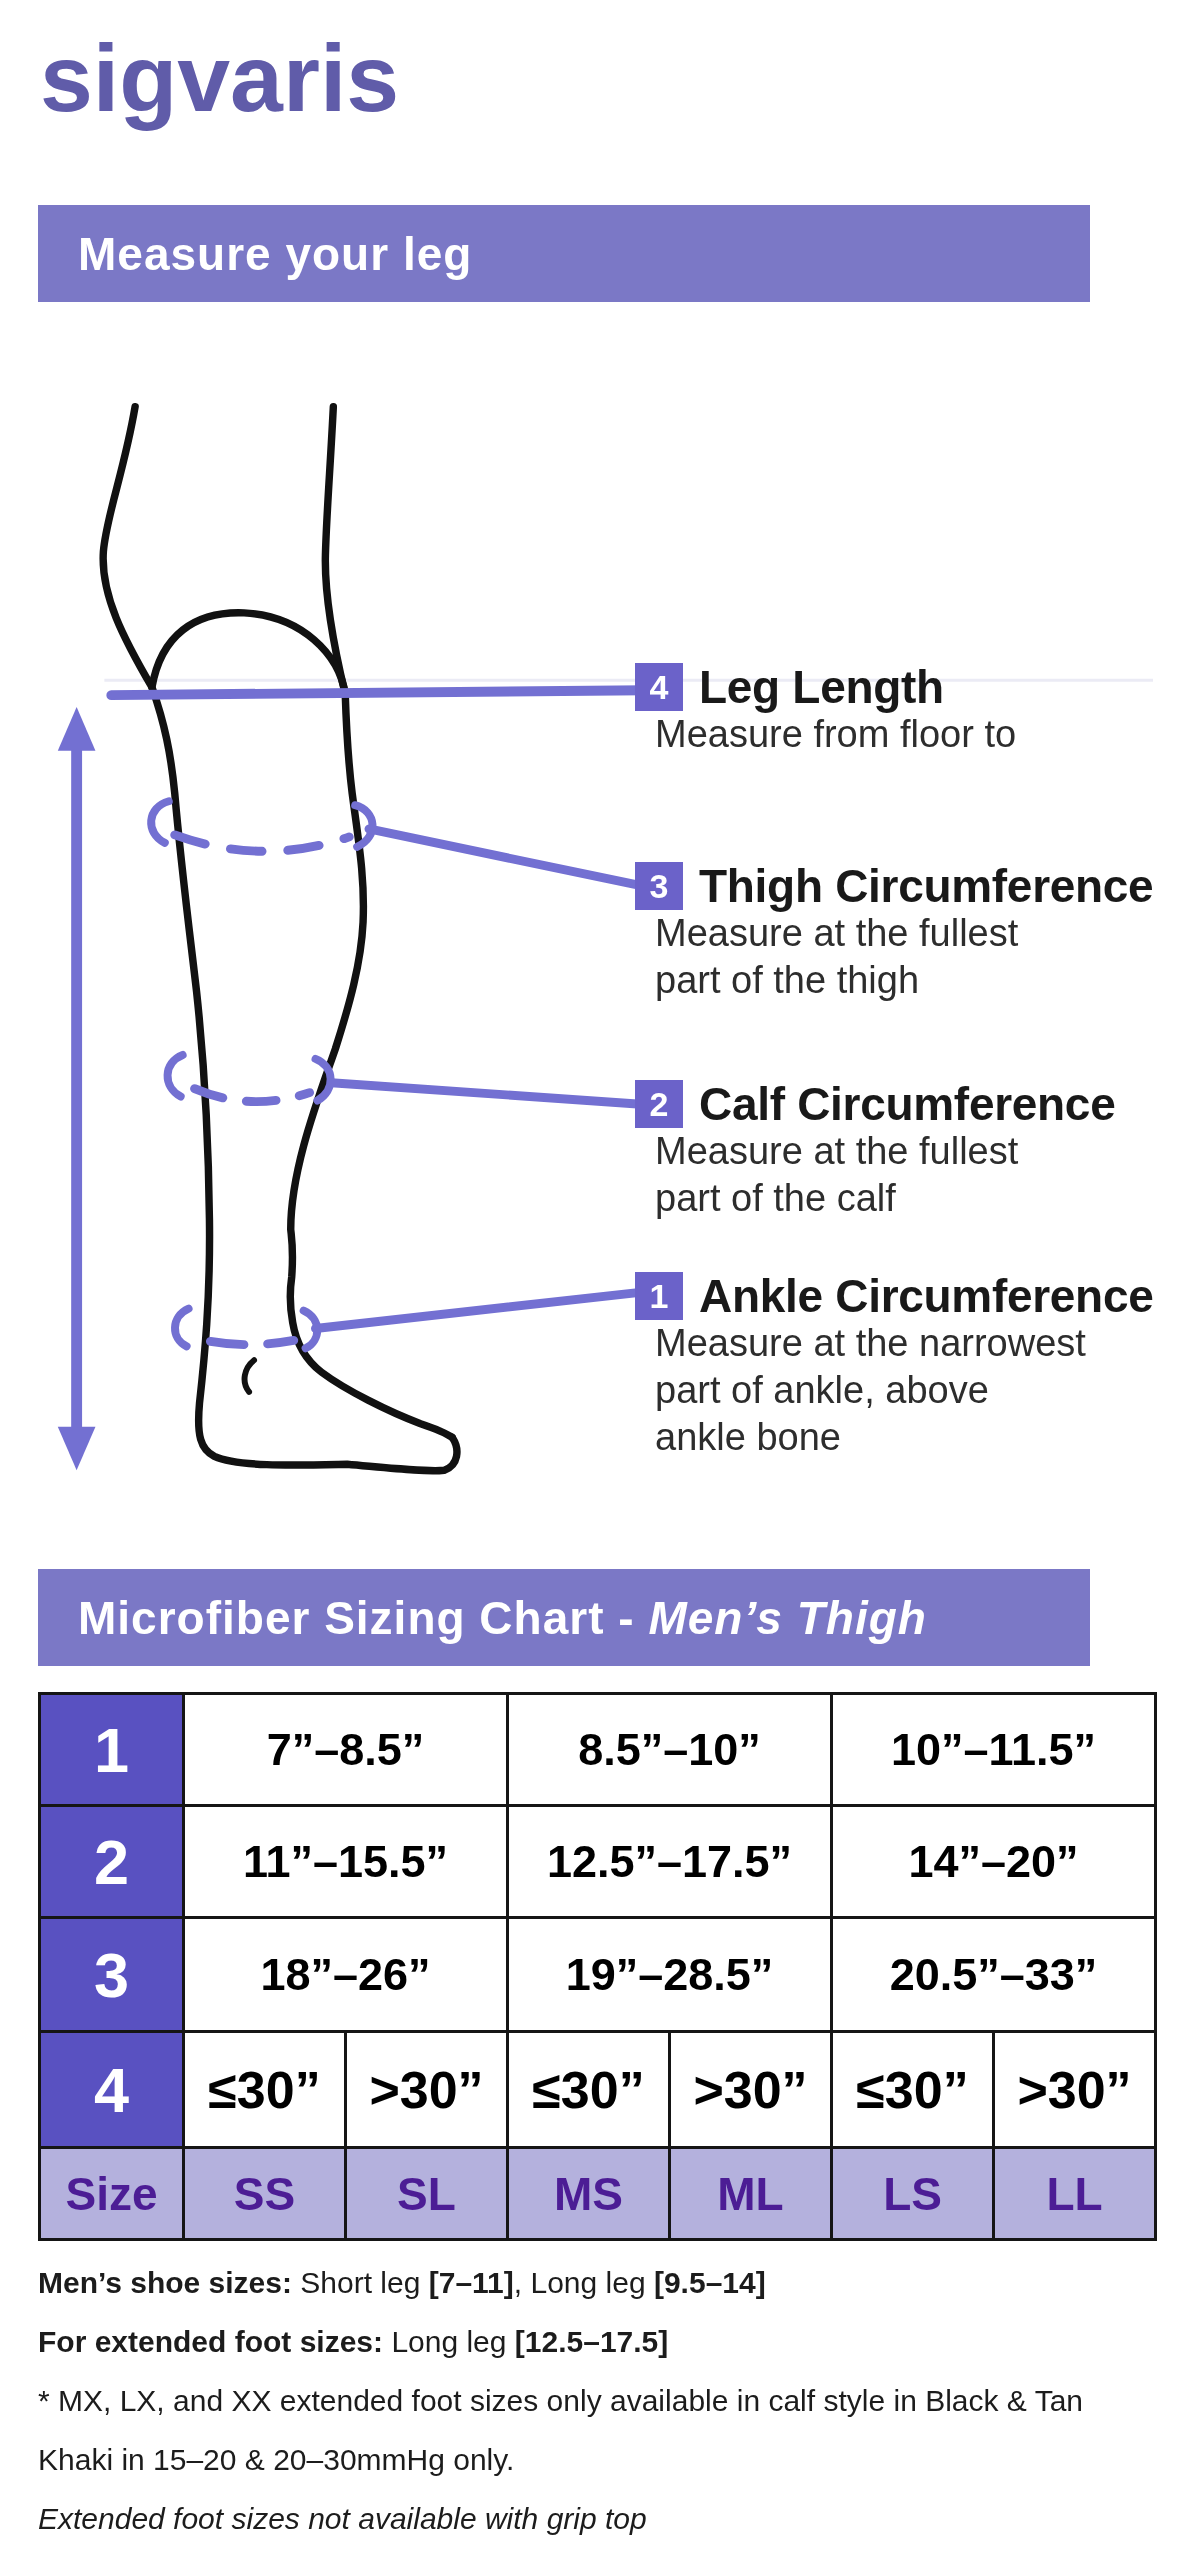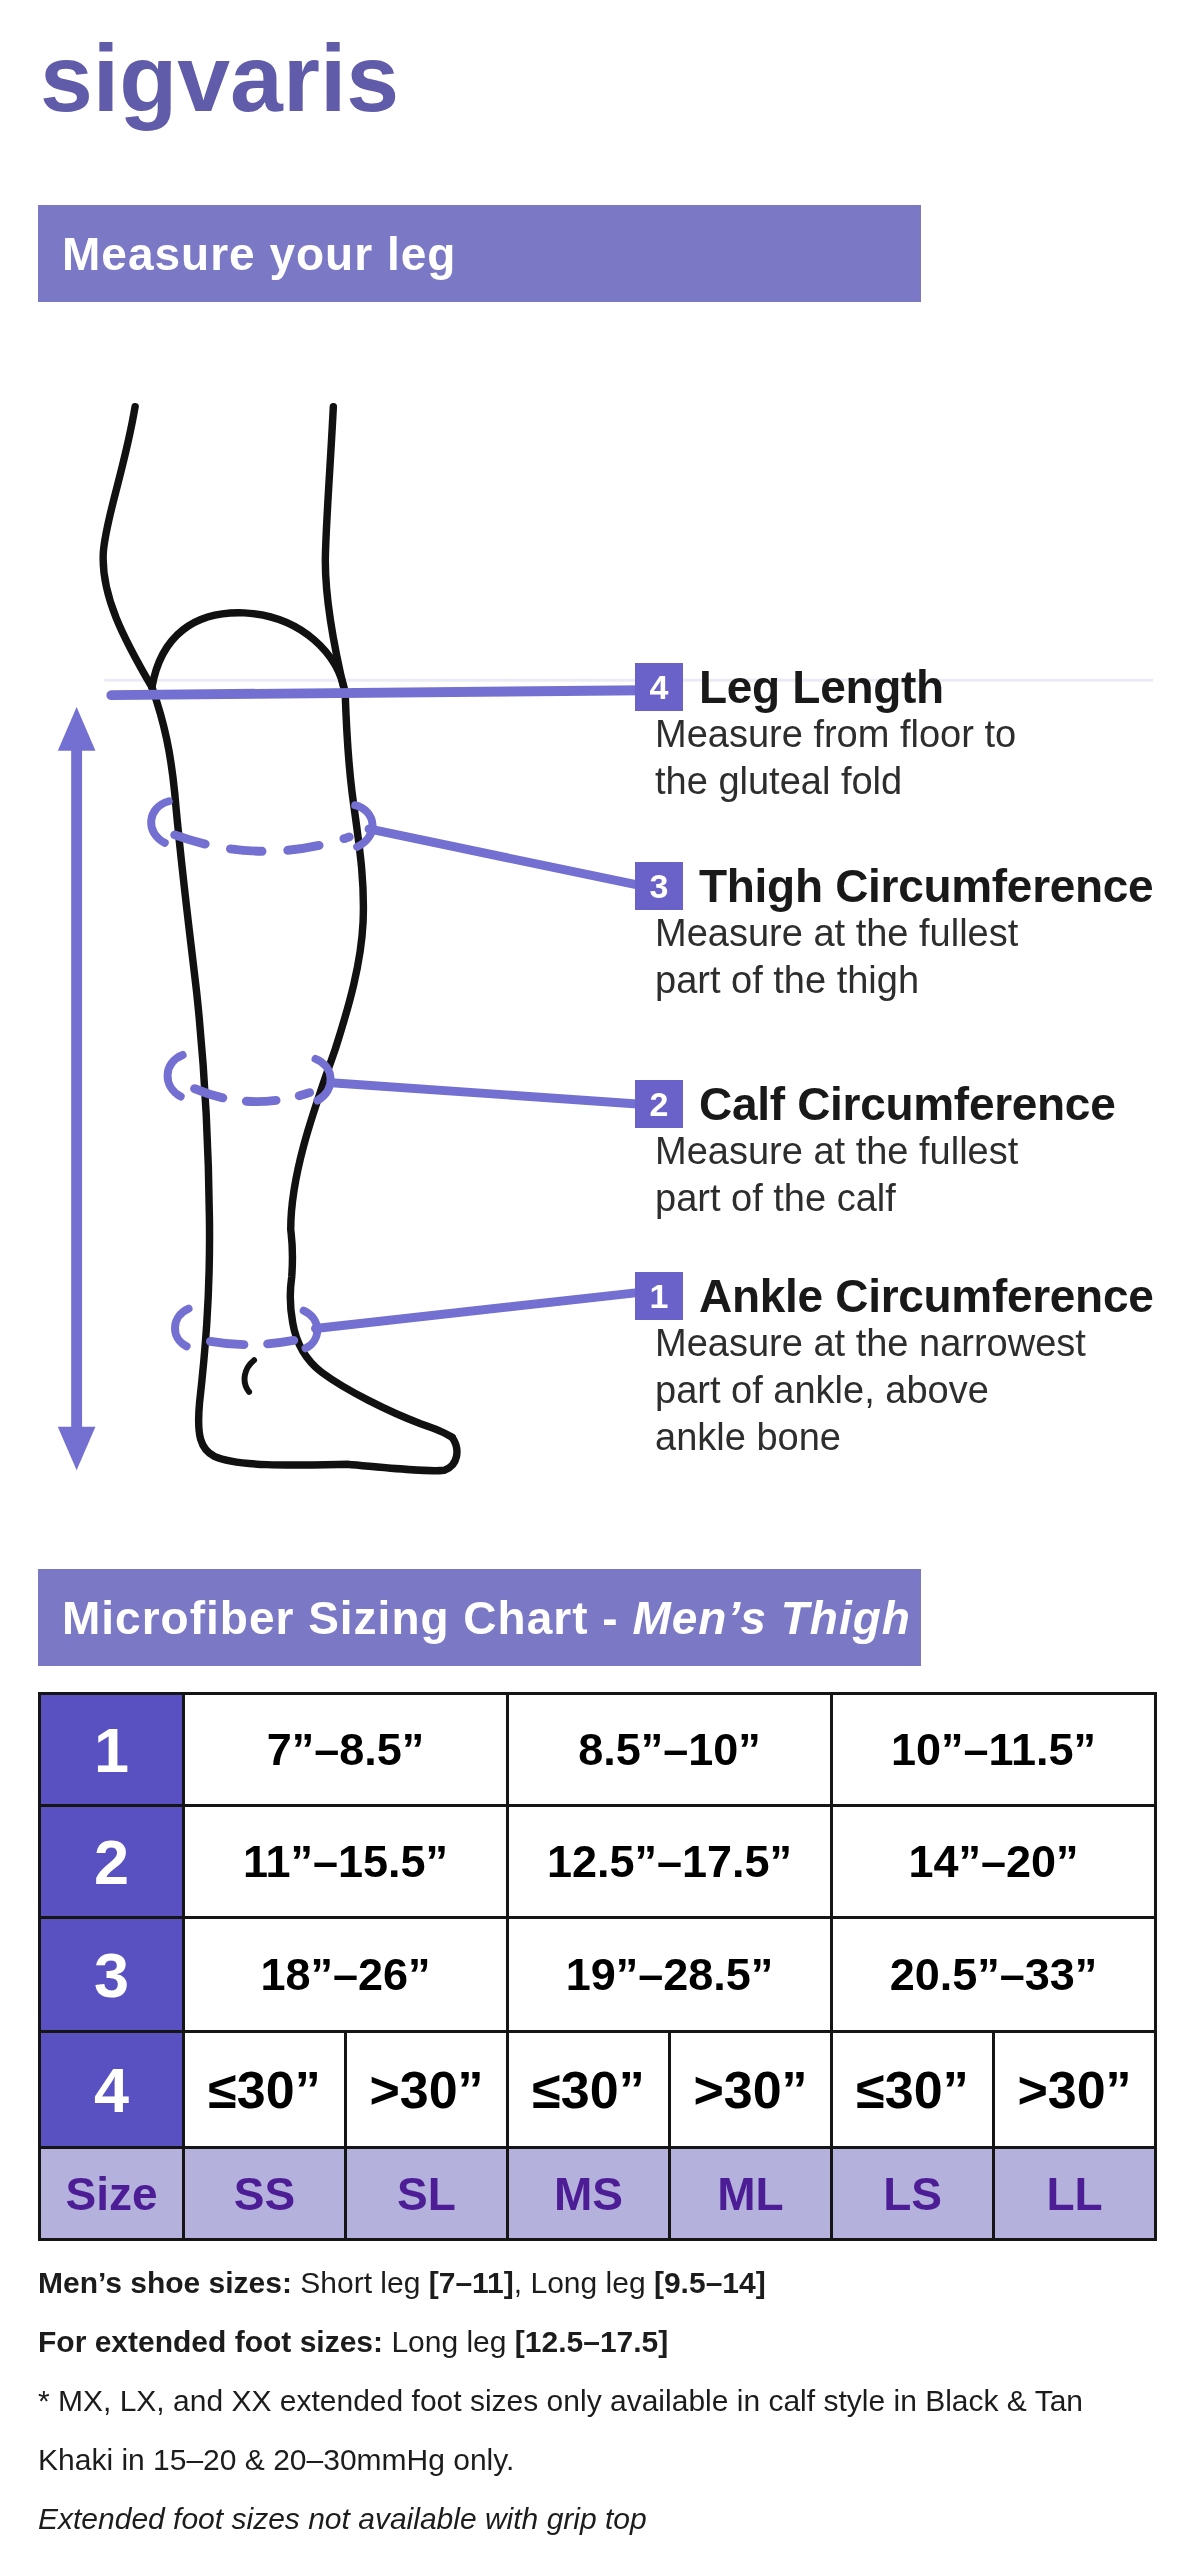--- a/index.html
+++ b/index.html
@@ -8,23 +8,23 @@
     font-family:"Liberation Sans","DejaVu Sans",sans-serif;overflow:hidden;
   }
   .abs{position:absolute;}
   
   .logo{
     left:40px;top:26px;font-size:95px;font-weight:600;color:#605ca9;
     letter-spacing:0px;line-height:1.1;
   }
   
   .banner{
-    left:38px;width:883px;height:97px;background:#7b78c6;color:#ffffff;
+    left:38px;width:1052px;height:97px;background:#7b78c6;color:#ffffff;
     font-size:46px;font-weight:700;letter-spacing:1px;
-    display:flex;align-items:center;padding-left:24px;box-sizing:border-box;
+    display:flex;align-items:center;padding-left:40px;box-sizing:border-box;
   }
   .banner1{top:205px;}
   .banner2{top:1569px;}
   .banner .it{font-style:italic;margin-left:0.30em;}
   
   .leg-svg{left:0;top:377px;}
   
   .callout{left:635px;}
   .co-head{display:flex;align-items:center;}
   .badge{
@@ -121,21 +121,20 @@
   </g>
 </svg>
 
 <div class="abs callout" style="top:663px">
   <div class="co-head">
     <div class="badge">4</div>
     <div class="co-title">Leg Length</div>
   </div>
   <div class="co-desc">
     <div>Measure from floor to</div>
-    <div>the gluteal fold</div>
   </div>
 </div>
 
 <div class="abs callout" style="top:862px">
   <div class="co-head">
     <div class="badge">3</div>
     <div class="co-title">Thigh Circumference</div>
   </div>
   <div class="co-desc">
     <div>Measure at the fullest</div>

